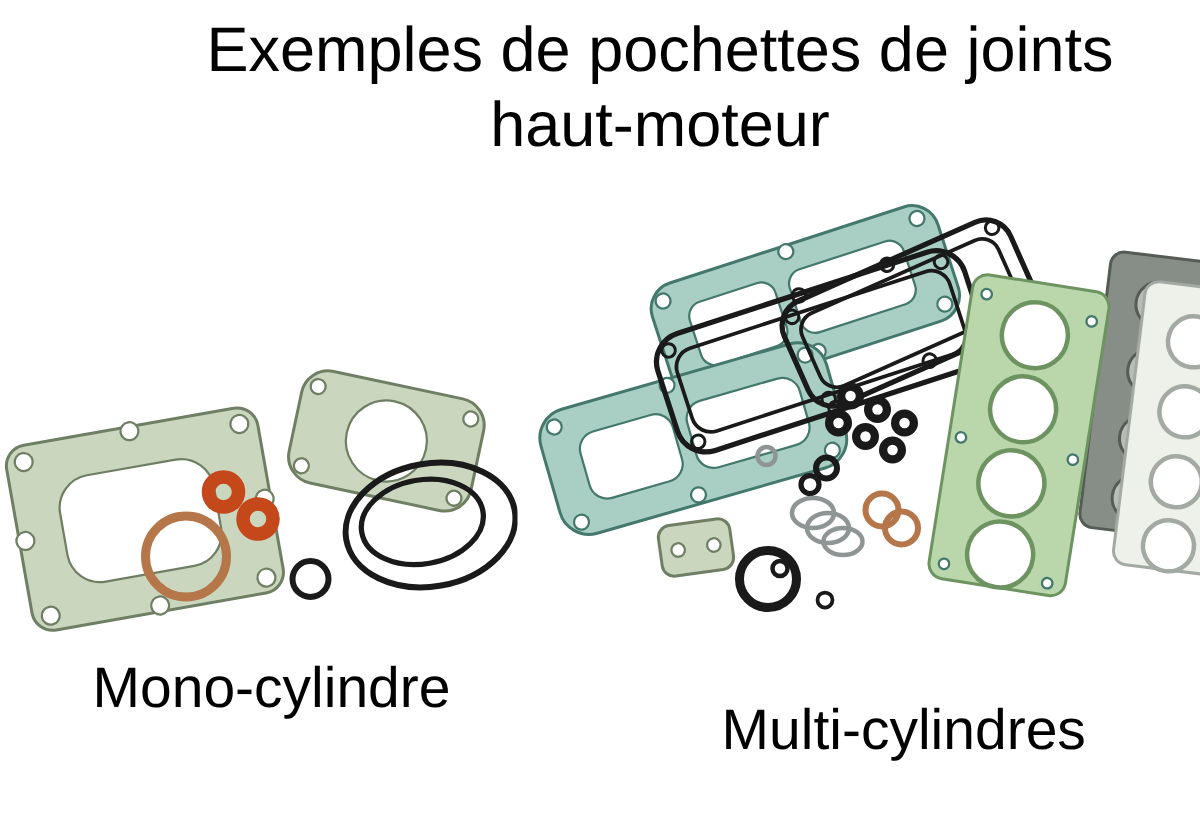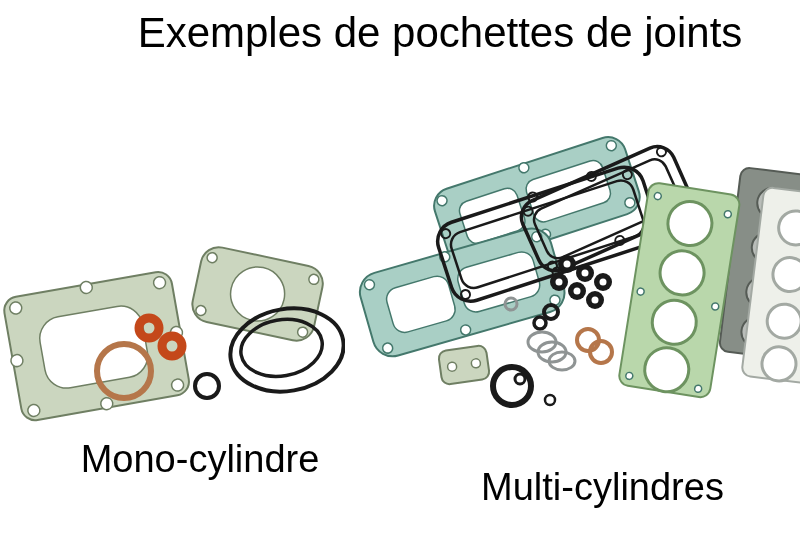--- a/index.html
+++ b/index.html
@@ -31,41 +31,41 @@
   .img-mono { left: 0px;   top: 228px; width: 345px; height: 205px; }
   .img-multi{ left: 345px; top: 132px; width: 455px; height: 300px; }
   .label {
     position: absolute;
     top: 438px;
     font-size: 38px;
     font-weight: 400;
     color: var(--text, #000);
     text-align: center;
   }
-  .label-mono  { left: 30px;  width: 340px; text-align: center; }
+  .label-mono  { left: 11px;  width: 340px; text-align: center; }
   .label-multi { left: 420px; width: 365px; margin-top: 28px; }
 
   
   .pale      { fill: var(--pale_green);  stroke: var(--pale_green_edge); stroke-width: 2; }
   .pale-hole { fill: #ffffff;           stroke: var(--pale_green_edge); stroke-width: 1.5; }
   .teal      { fill: var(--teal);       stroke: var(--teal_edge);       stroke-width: 2; }
   .teal-hole { fill: #ffffff;           stroke: var(--teal_edge);       stroke-width: 1.5; }
   .headg     { fill: var(--head_green); stroke: var(--head_green_edge); stroke-width: 2; }
   .headg-hole{ fill: #ffffff;           stroke: var(--head_green_edge); stroke-width: 3; }
   .blackline { fill: none;              stroke: var(--rubber_black); }
   .orangering{ fill: none;              stroke: var(--orange); }
   .copperring{ fill: none;              stroke: var(--copper); }
   .grayring  { fill: none;              stroke: var(--steel_gray); }
 </style>
 </head>
 <body>
 
 <div class="page">
 
-  <h1 class="title"><span>Exemples de pochettes de joints</span><br></h1>
+  <h1 class="title"><span>Exemples de pochettes de joints</span><br><span>haut-moteur</span></h1>
 
   <svg class="img img-mono" viewBox="0 0 345 205" xmlns="http://www.w3.org/2000/svg">
 
     <g transform="rotate(-10 100 120)">
       <rect class="pale" x="12" y="55" width="170" height="125" rx="14"></rect>
       <rect class="pale-hole" x="42" y="82" width="104" height="72" rx="22"></rect>
       <circle class="pale-hole" cx="24" cy="66" r="6"></circle>
       <circle class="pale-hole" cx="97" cy="58" r="6"></circle>
       <circle class="pale-hole" cx="170" cy="66" r="6"></circle>
       <circle class="pale-hole" cx="24" cy="170" r="6"></circle>

